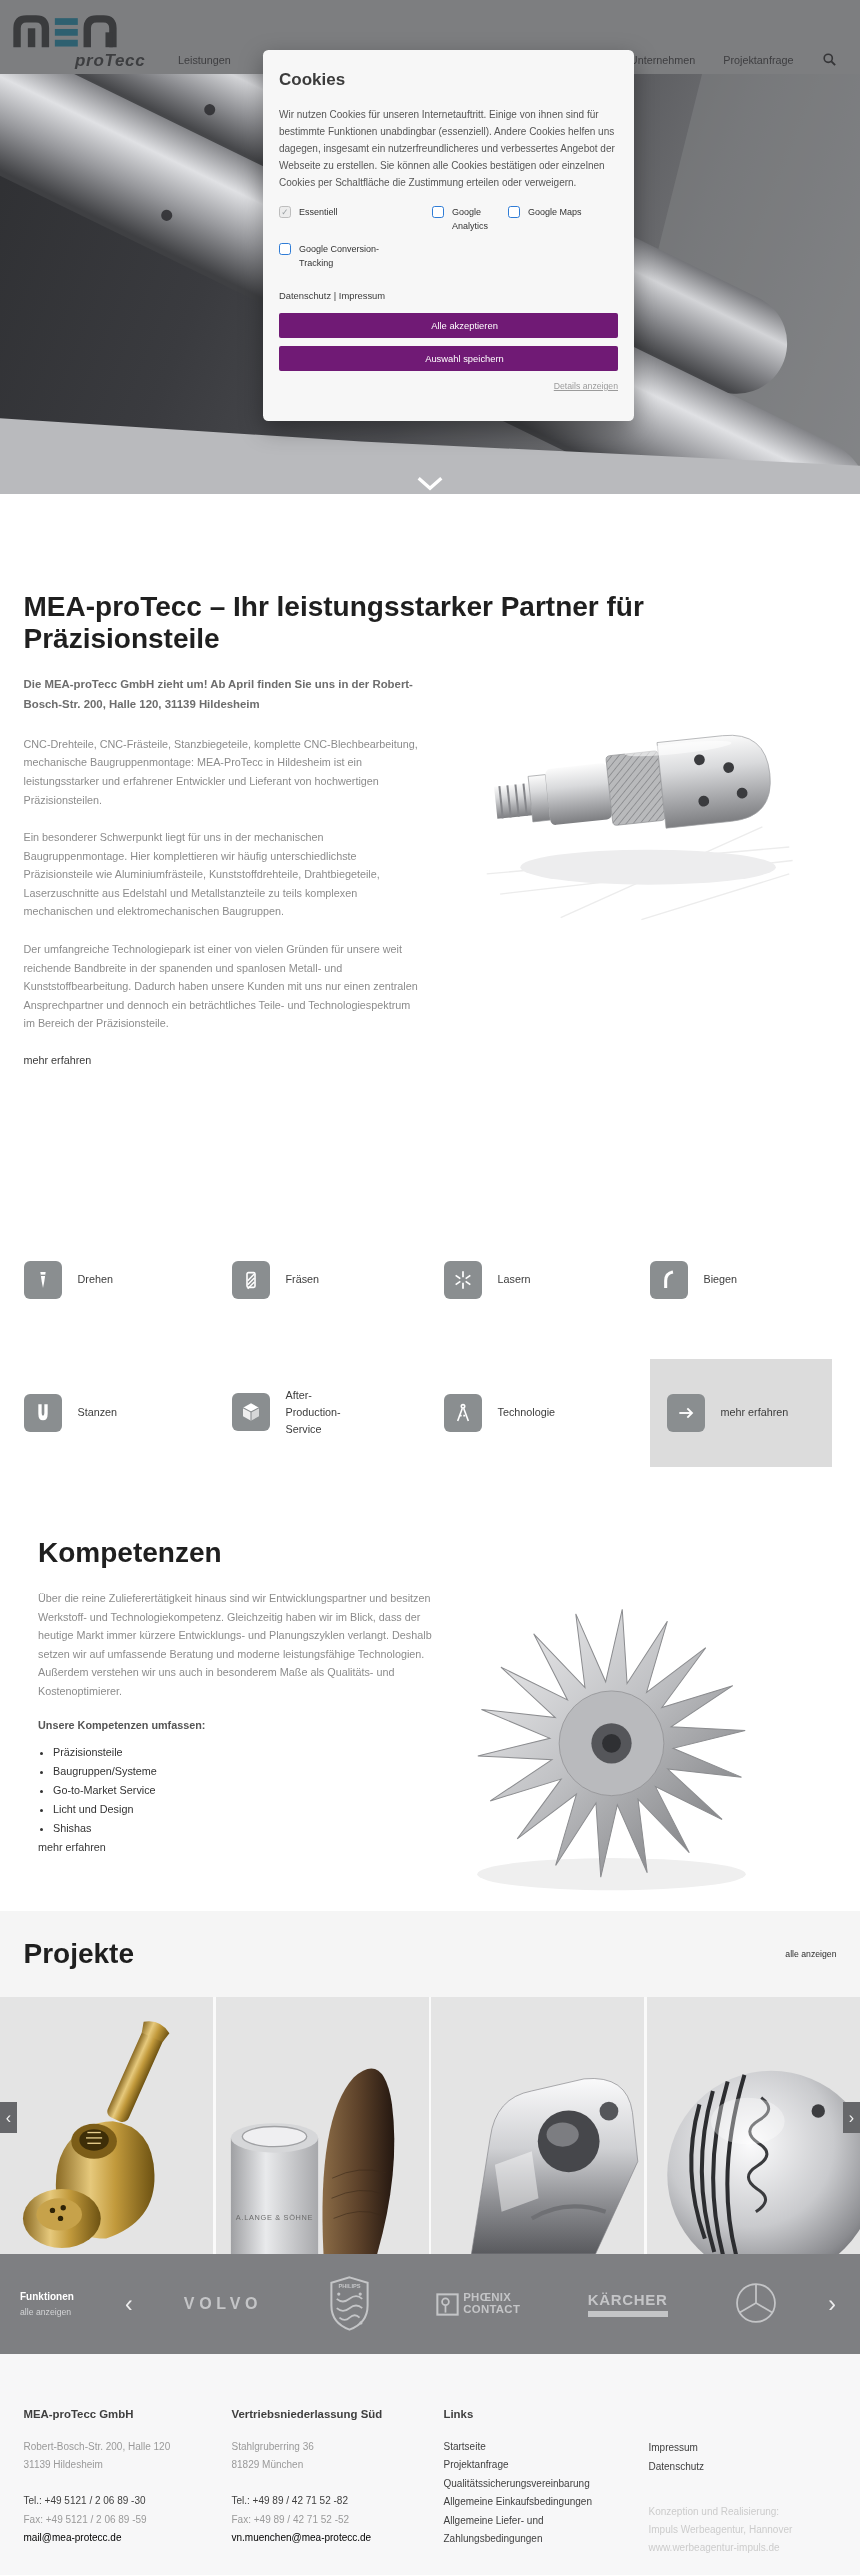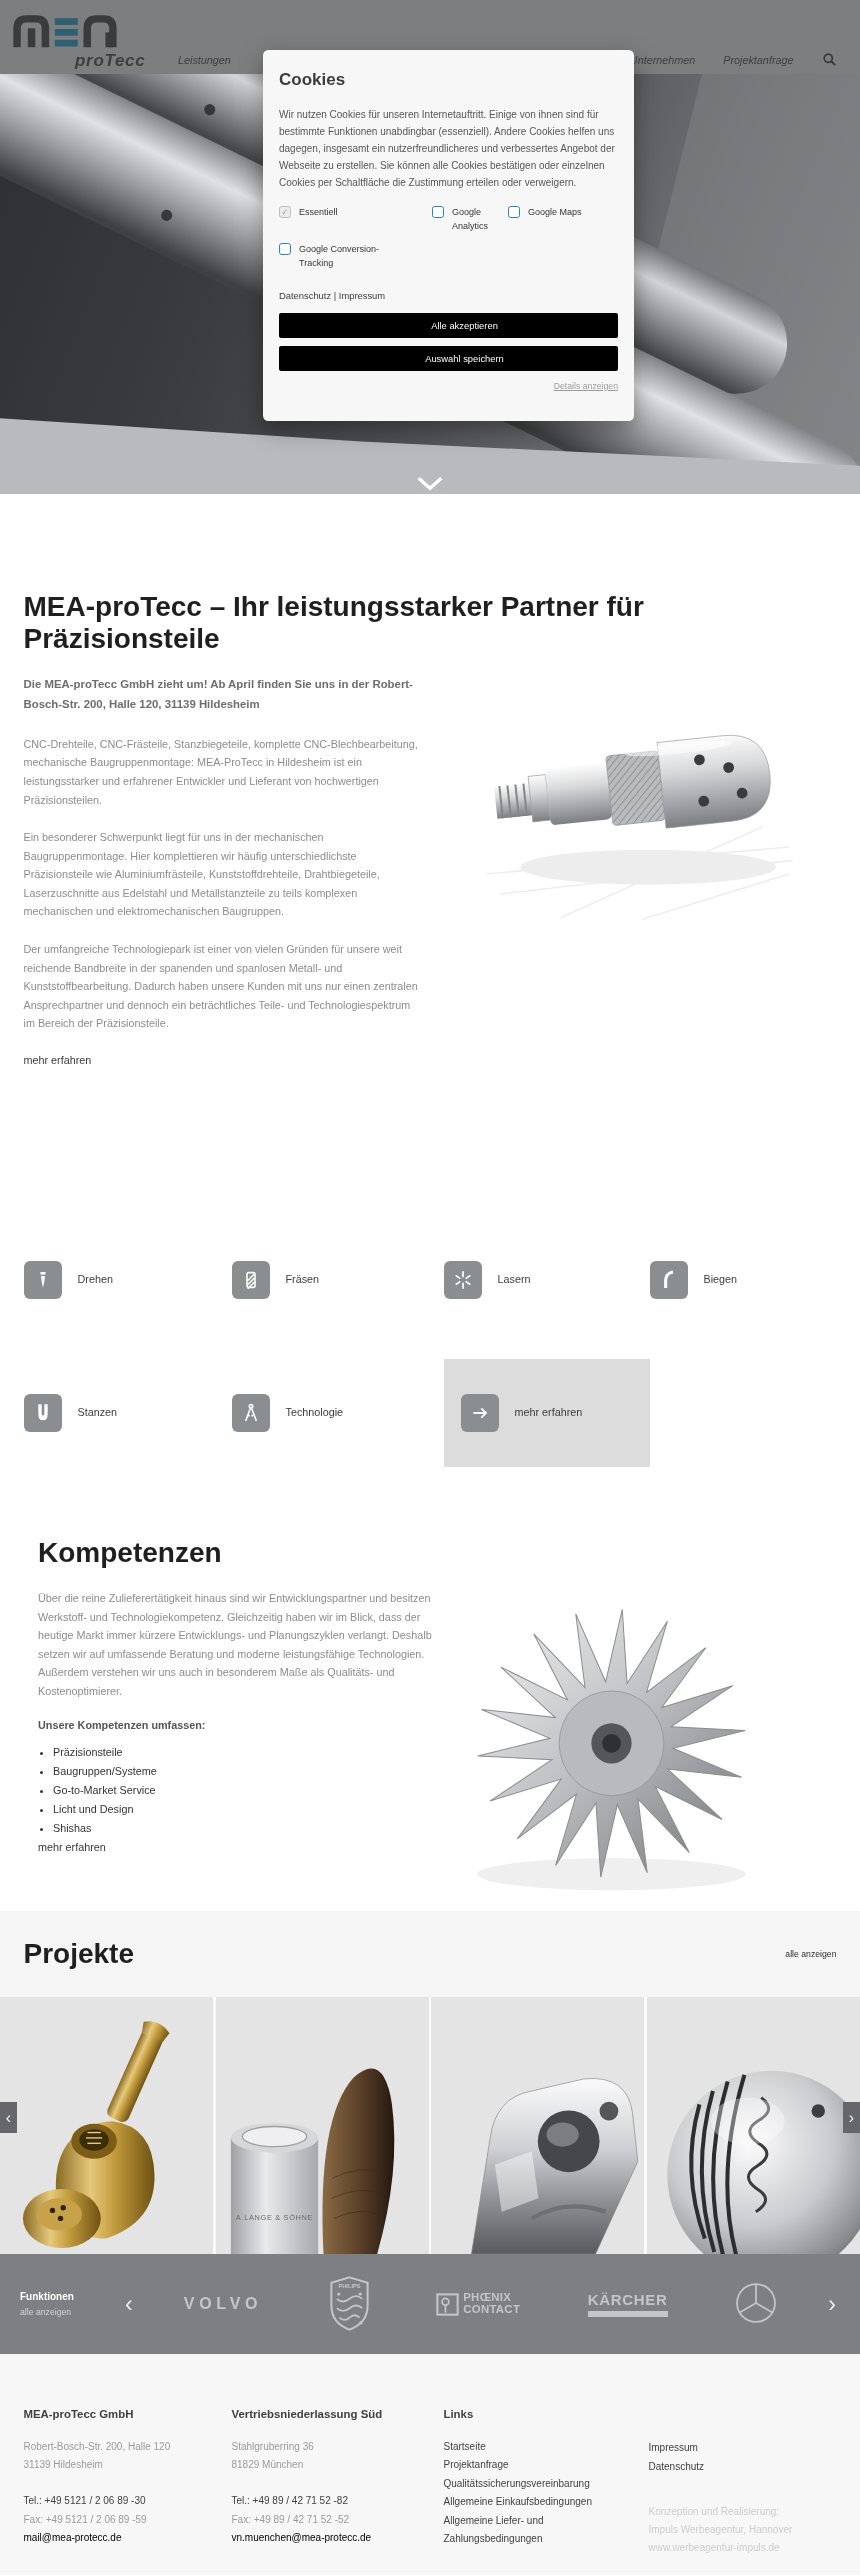--- a/index.html
+++ b/index.html
@@ -7,39 +7,39 @@
   body { font-family:"Liberation Sans", sans-serif; width:860px; }
   .page { position:relative; width:860px; height:2576px; overflow:hidden; background:#fff; }
 
   
   .header { position:relative; height:74px; background:#7d7e80; }
   .logo { position:absolute; left:13px; top:12px; width:114px; height:55px; cursor:pointer; }
   .logo svg { display:block; }
   .logo-sub { position:absolute; left:62px; top:39px; font-size:17px; font-weight:bold; font-style:italic; color:#3d3e40; letter-spacing:0.7px; }
   .nav { position:absolute; left:178px; right:23.5px; top:52px; display:flex; align-items:center; gap:28px; }
   .nav .spacer { flex:1; }
-  .nav-item { font-size:10.8px; color:#3e3e40; cursor:pointer; white-space:nowrap;font-style:italic; }
+  .nav-item { font-size:10.8px; color:#3e3e40; cursor:pointer; white-space:nowrap; }
   .search-btn { width:15px; height:15px; cursor:pointer; }
 
   
   .cookie-dialog { position:absolute; left:243px; top:50px; width:371px; height:371px; background:#f7f7f7;
     border-radius:5.4px; box-shadow:0 8px 23px rgba(0,0,0,.35); z-index:60; padding:20px 16px 0; overflow:hidden;margin-left:20px; }
   .cookie-title { font-size:17px; font-weight:bold; color:#3c3c3c; margin-bottom:16px; }
   .cookie-body { font-size:10px; line-height:1.7; color:#565656; margin-bottom:15px; }
   .cookie-checks { display:flex; flex-wrap:wrap; margin-bottom:9.4px; }
   .check-item { display:flex; align-items:flex-start; margin-bottom:9.4px; }
   .check-item .cb { width:12px; height:12px; border-radius:2.7px; border:1.3px solid #2f7cd6; background:#fff;
     display:flex; align-items:center; justify-content:center; font-size:8.7px; color:#9aa0a3; cursor:pointer; flex:none; }
   .check-item.checked.disabled .cb { border-color:#bdbdbd; background:#ececec; cursor:default; }
   .check-item .cb-label { font-size:9px; color:#333; margin-left:8px; line-height:1.55; }
   .ci-0 { width:113px; } .ci-1 { width:116px;padding-left:40px; } .ci-2 { width:101px; } .ci-3 { width:175px; }
   .ci-3 .cb-label { max-width:87px; }
   .cookie-links { font-size:9.4px; color:#3b3b3b; margin-bottom:12px; }
   .cookie-links span.lnk { cursor:pointer; }
-  .cookie-btn { display:block; width:100%; height:25.5px; background:#000000; color:#fff; border:none; border-radius:2px;
+  .cookie-btn { display:block; width:100%; height:25.5px; background:#701a75; color:#fff; border:none; border-radius:2px;
     font-size:9.4px; font-family:inherit; margin-bottom:7.4px; cursor:pointer;padding-left:32px; }
   .cookie-details { text-align:right; font-size:8.7px; color:#9b9b9b; text-decoration:underline; margin-top:9.4px; cursor:pointer; }
 
   
   .hero { position:relative; height:420px; overflow:hidden;
     background:linear-gradient(112deg,#2e2f32 0%,#3a3b3f 28%,#4d4e52 52%,#6e6f72 74%,#88898c 100%); }
   .rod { position:absolute; border-radius:60px; }
   .rod1 { width:1008px; height:101px; top:20px; left:-175px; transform:rotate(26deg);
     background:linear-gradient(#737478,#d3d4d7 30%,#8e8f93 62%,#46474a 95%); }
   .rod2 { width:1048px; height:124px; top:161px; left:-134px; transform:rotate(26deg);
@@ -293,20 +293,32 @@
       </span>
       <span class="tile-label">Biegen</span>
     </div>
     <div class="service">
       <span class="tile-icon">
         <svg width="20" height="20" viewBox="0 0 30 30">
             <path d="M8 2 h5 v13 q0 4 2 4 q2 0 2 -4 V2 h5 v14 q0 10 -7 10 q-7 0 -7 -10 Z" fill="#fff"></path>
           </svg>
       </span>
       <span class="tile-label">Stanzen</span>
+    </div>
+    <div class="service narrow">
+      <span class="tile-icon">
+        <svg width="20" height="20" viewBox="0 0 30 30">
+            <polygon points="15,2 27,8.5 15,15 3,8.5" fill="#fff"></polygon>
+            <polygon points="3,8.5 15,15 15,28 3,21.5" fill="#fff" opacity=".85"></polygon>
+            <polygon points="27,8.5 15,15 15,28 27,21.5" fill="#fff" opacity=".65"></polygon>
+            <polyline points="3,8.5 15,15 27,8.5" fill="none" stroke="#8a8e90" stroke-width="1.6"></polyline>
+            <line x1="15" y1="15" x2="15" y2="28" stroke="#8a8e90" stroke-width="1.6"></line>
+          </svg>
+      </span>
+      <span class="tile-label">After-Production-Service</span>
     </div>
     <div class="service">
       <span class="tile-icon">
         <svg width="20" height="20" viewBox="0 0 30 30">
             <g stroke="#fff" stroke-width="2.4" fill="none">
               <circle cx="15" cy="5" r="2.6"></circle>
               <line x1="14" y1="8" x2="7" y2="27"></line>
               <line x1="16" y1="8" x2="23" y2="27"></line>
               <line x1="10" y1="19" x2="20" y2="19" stroke-dasharray="3 2.4"></line>
             </g>

